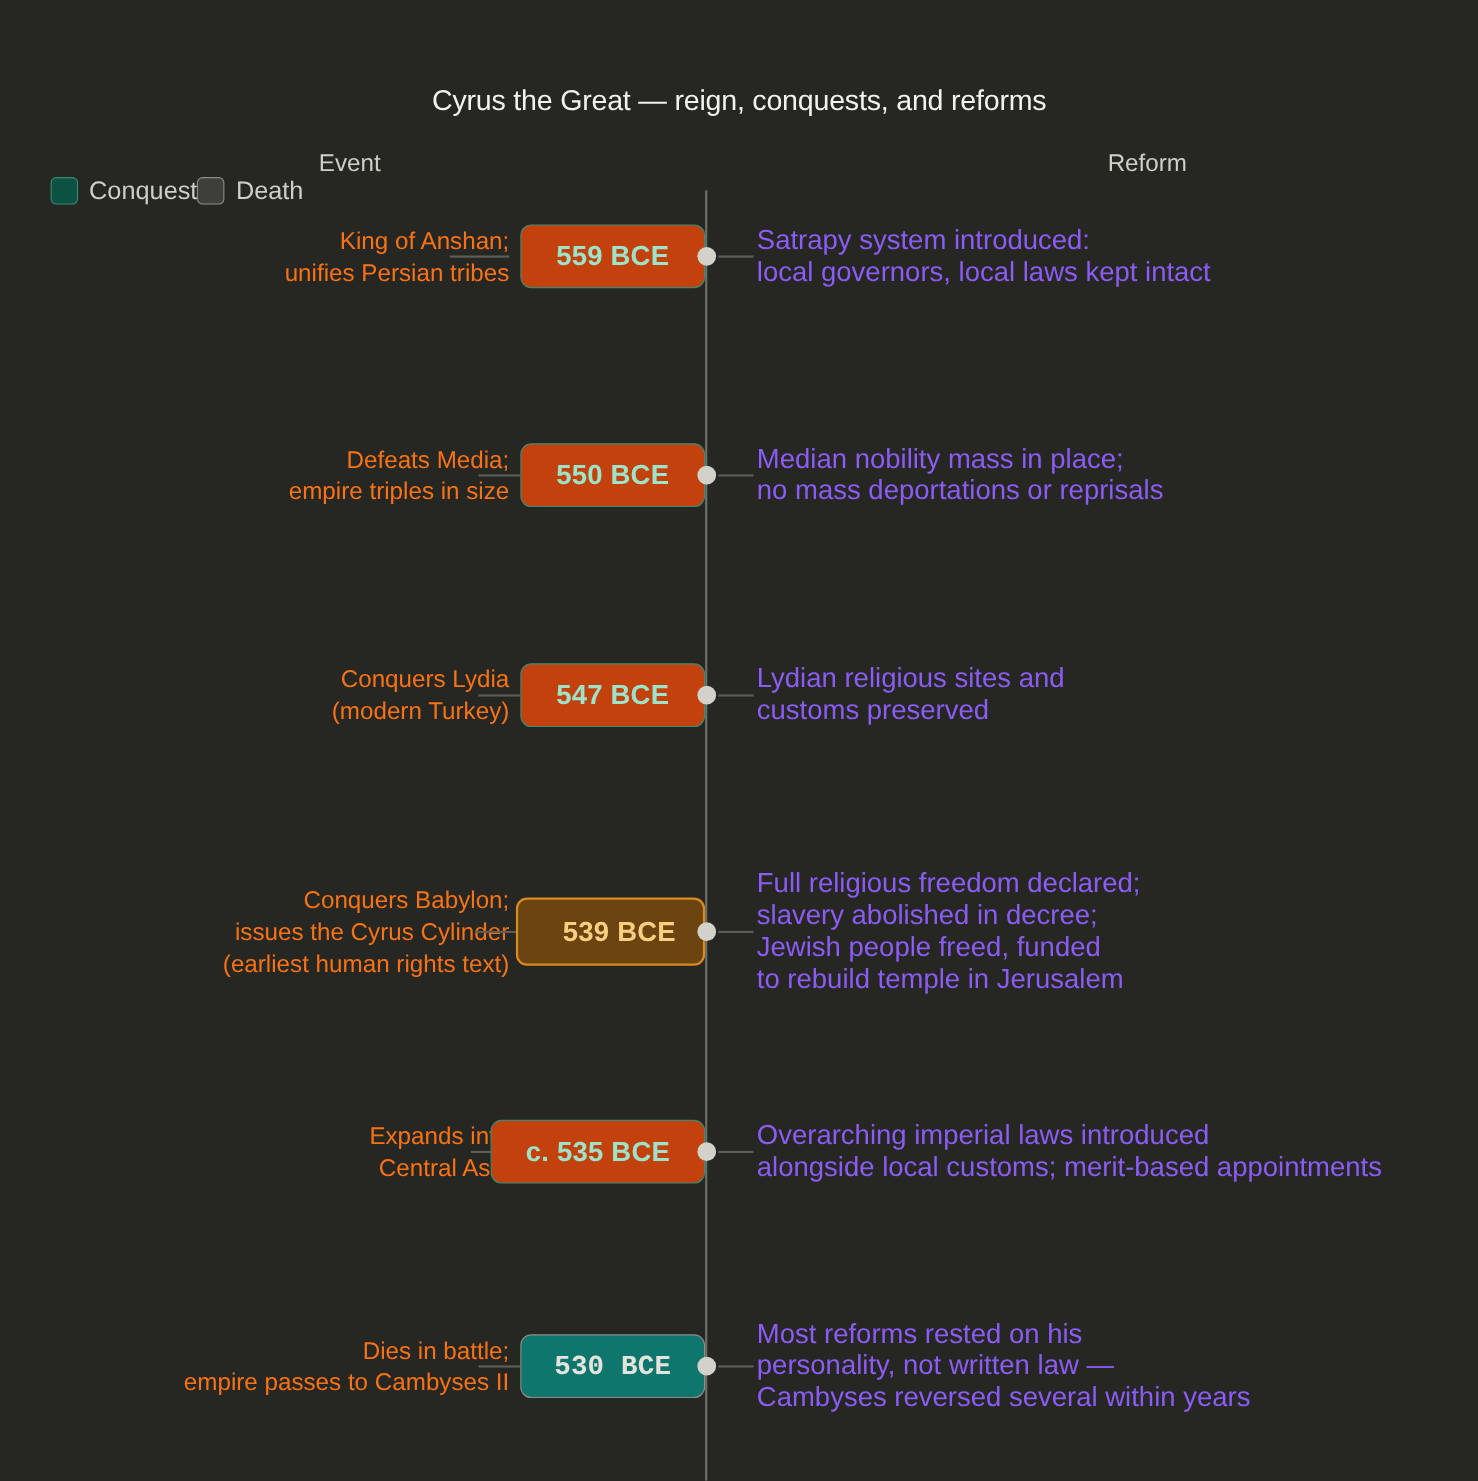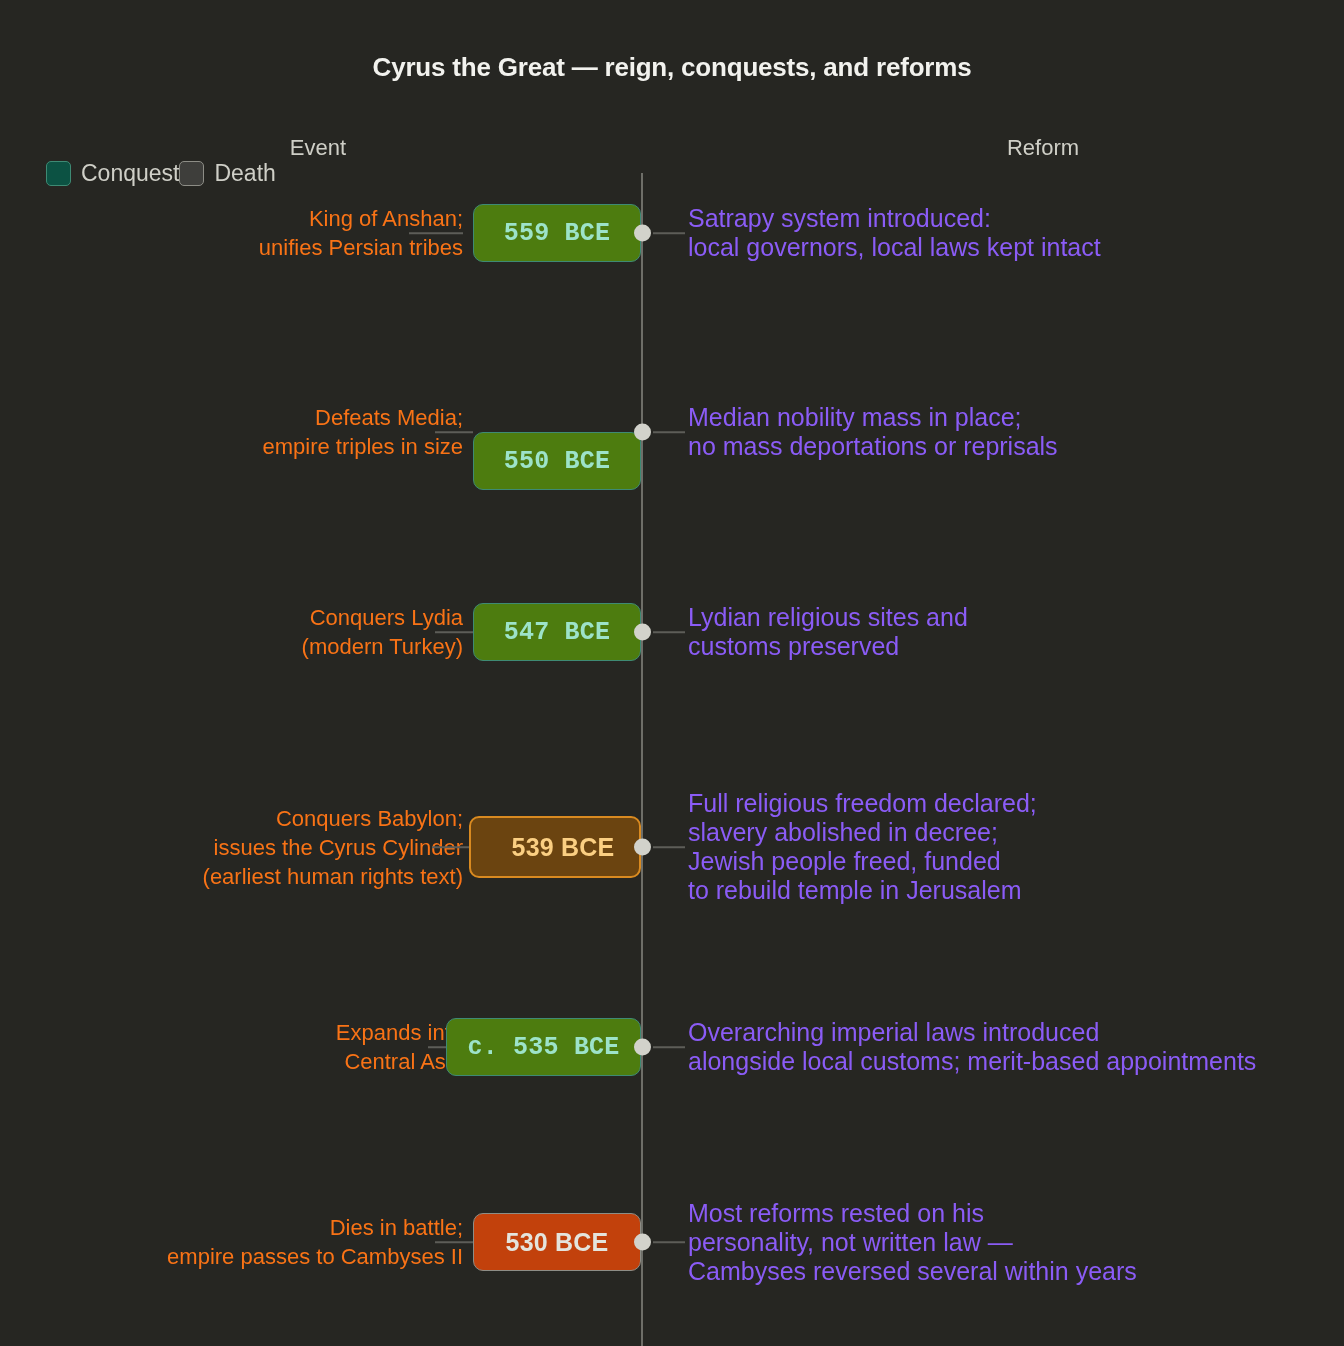--- a/index.html
+++ b/index.html
@@ -12,27 +12,27 @@
     background: #262622;
     font-family: "Liberation Sans", sans-serif;
     overflow: hidden;
     position: relative;
     -webkit-font-smoothing: antialiased;
   }
 
   
   .chart-title {
     position: absolute;
-    top: 52px;
+    top: 76px;
     left: 0;
     width: 1344px;
     text-align: center;
     color: #f2f2ee;
     font-size: 26px;
-    font-weight: bold;
+    font-weight: normal;
     letter-spacing: -0.2px;
   }
 
   
   .col-header {
     position: absolute;
     top: 135px;
     color: #cfcfc7;
     font-size: 22px;
     text-align: center;
@@ -153,35 +153,35 @@
     height: 58px;
     display: flex;
     align-items: center;
     justify-content: center;
     border-radius: 10px;
     font-size: 25px;
     font-weight: bold;
     letter-spacing: 0.2px;
   }
   .date-badge.conquest {
-    background: #4d7c0f;
+    background: #c2410c;
     border: 1.5px solid #3e8a74;
     color: #9de3c9;
-    font-family: Liberation Mono, monospace;
   }
   .date-badge.highlight {
     background: #6b4410;
     border: 2px solid #d98a20;
     color: #fbcf82;
     padding-left: 16px;
   }
   .date-badge.death {
-    background: #c2410c;
+    background: #0f766e;
     border: 1.5px solid #8d8d86;
     color: #e4e4dd;
+    font-family: Liberation Mono, monospace;
   }
 </style>
 </head>
 <body>
 
 <div class="chart-title">Cyrus the Great — reign, conquests, and reforms</div>
 
 <div class="col-header event">Event</div>
 <div class="col-header reform">Reform</div>
 
@@ -206,21 +206,21 @@
   <div class="node-dot"></div>
   <div class="conn-right"></div>
   <div class="reform-text">Satrapy system introduced:
 local governors, local laws kept intact</div>
 </div>
 
 <div class="row" style="top:432px;">
   <div class="event-text">Defeats Media;
 empire triples in size</div>
   <div class="conn-left" style="left:435px; width:38px;"></div>
-  <div class="date-badge conquest" style="width:168px;margin-top:29px;">550 BCE</div>
+  <div class="date-badge conquest" style="width:168px;">550 BCE</div>
   <div class="node-dot"></div>
   <div class="conn-right"></div>
   <div class="reform-text">Median nobility mass in place;
 no mass deportations or reprisals</div>
 </div>
 
 <div class="row" style="top:632px;">
   <div class="event-text">Conquers Lydia
 (modern Turkey)</div>
   <div class="conn-left" style="left:435px; width:38px;"></div>

